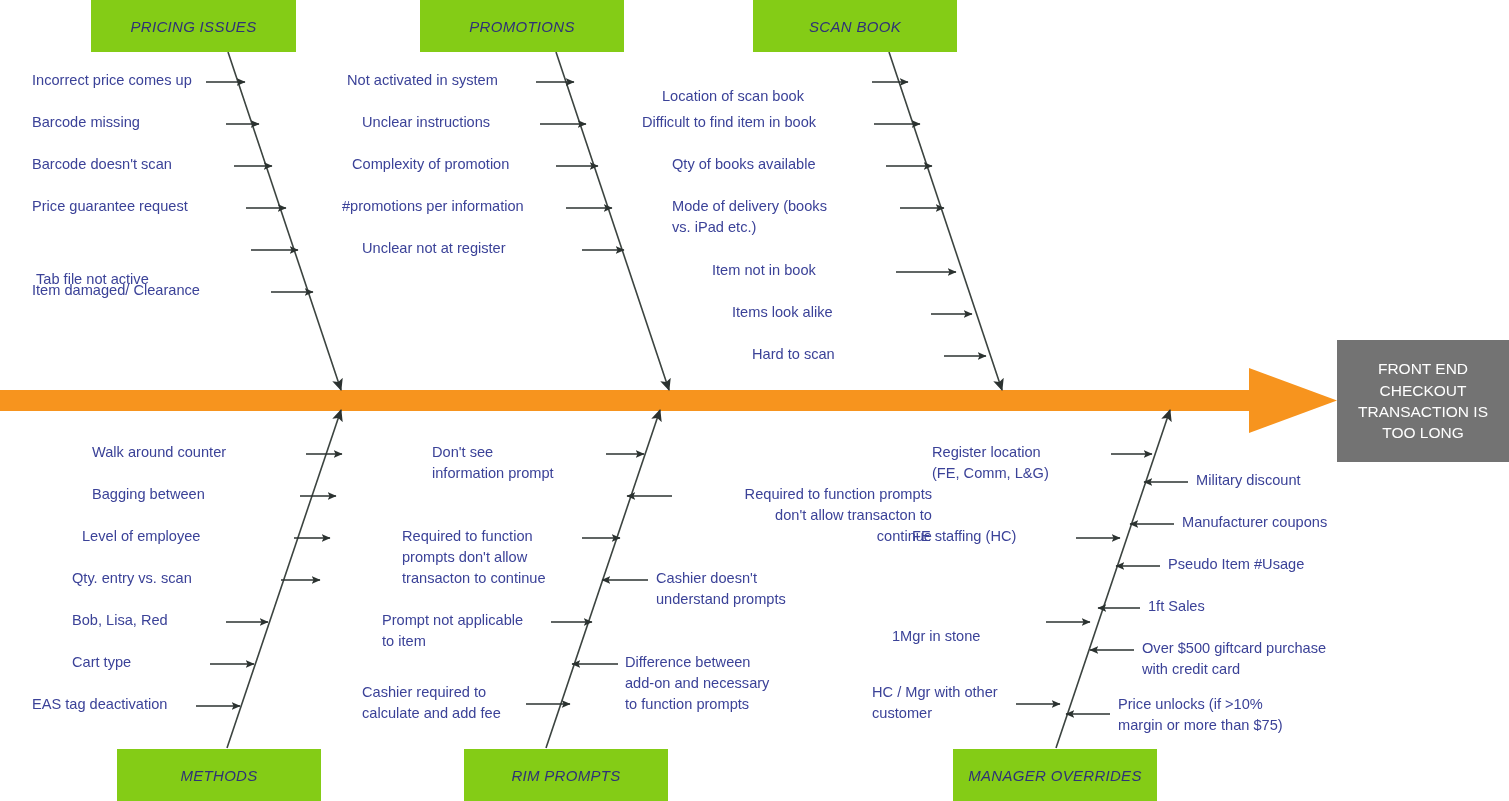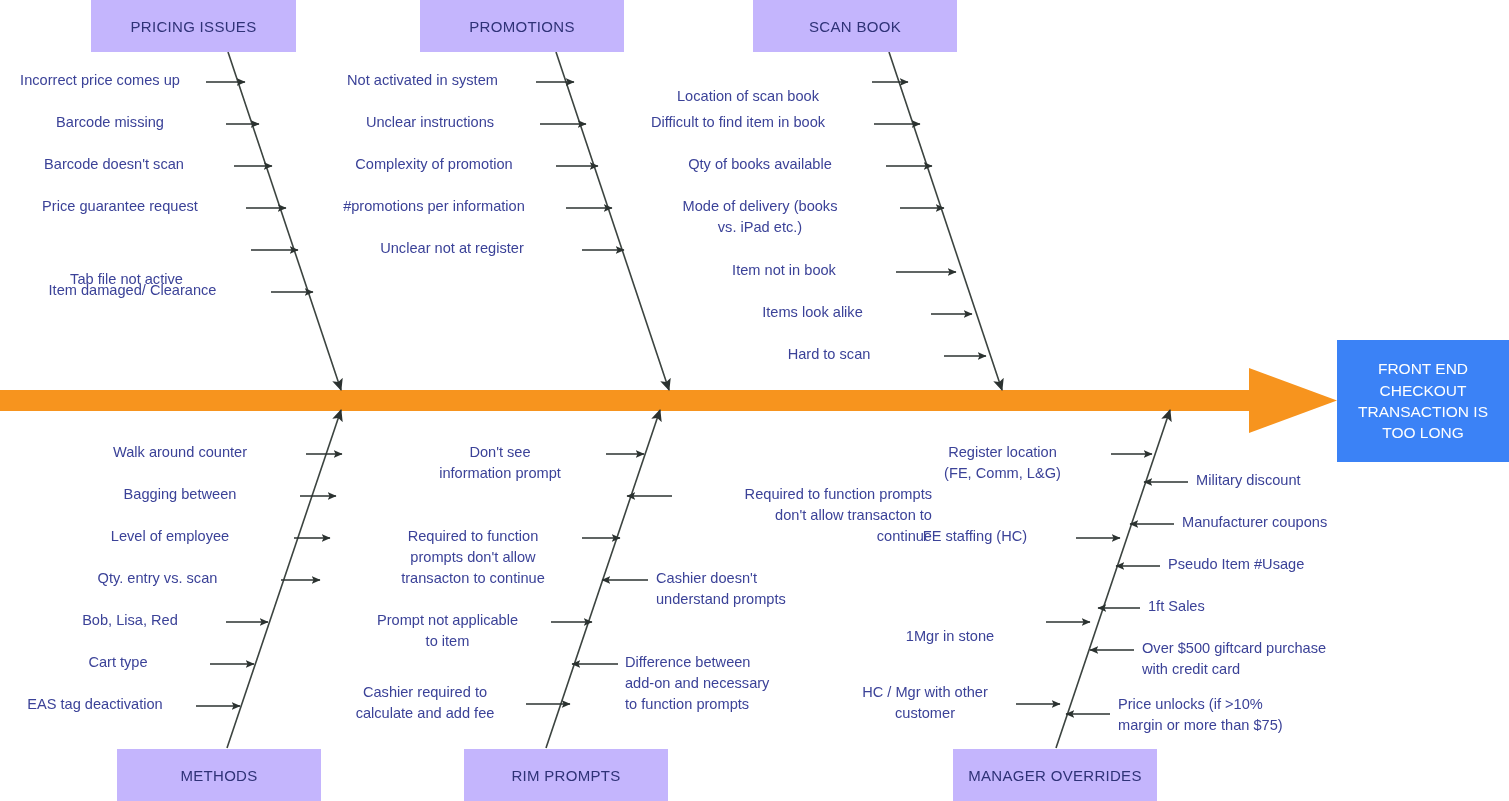--- a/index.html
+++ b/index.html
@@ -7,48 +7,49 @@
     position:relative;
     width:1509px;height:801px;
     background:#ffffff;
     font-family:"Liberation Sans", sans-serif;
     overflow:hidden;
   }
   svg#fishbone{position:absolute;left:0;top:0;width:1509px;height:801px;}
 
   .cat-box{
     position:absolute;
-    background:#c4b5fd;
+    background:#84cc16;
     display:flex;align-items:center;justify-content:center;
     color:#2f3277;
     font-size:15px;
     letter-spacing:.3px;
     text-align:center;
     box-sizing:border-box;
+    font-style:italic;
   }
   .effect-box{
     position:absolute;
-    background:#3b82f6;
+    background:#737373;
     color:#ffffff;
     display:flex;align-items:center;justify-content:center;
     text-align:center;
     font-size:15.5px;
     line-height:1.38;
     box-sizing:border-box;
     padding:6px 10px;
   }
   .cause{
     position:absolute;
     color:#3b4298;
     font-size:14.6px;
     line-height:1.45;
     white-space:pre-line;
     box-sizing:border-box;
   }
-  .cause.r{text-align:center;}
+  .cause.r{text-align:left;padding-left:32px;}
   .cause.l{text-align:left;}
 </style>
 </head>
 <body>
 
 <div id="stage">
 
   <svg id="fishbone" viewBox="0 0 1509 801" xmlns="http://www.w3.org/2000/svg">
     <defs>
       <marker id="ah" markerWidth="9" markerHeight="8" refX="8.4" refY="4" orient="auto" markerUnits="userSpaceOnUse">

